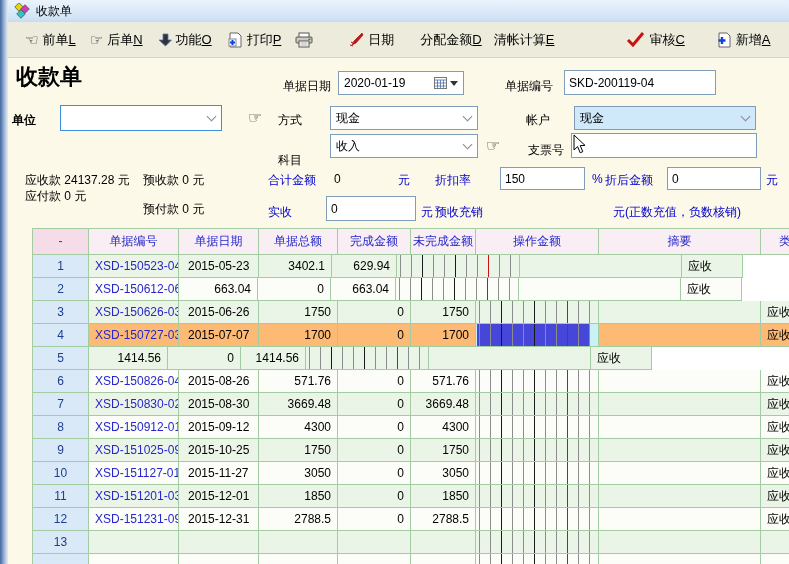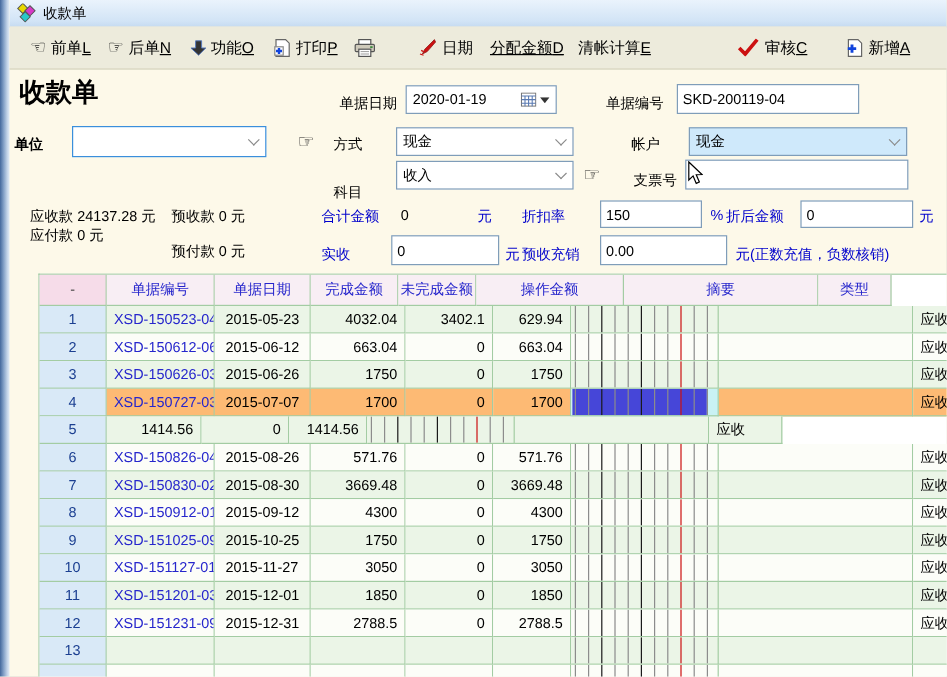--- a/index.html
+++ b/index.html
@@ -131,21 +131,21 @@
     </button>
     <button class="tb" style="margin-left:26px;">
       <span class="ticon">
         <svg width="15" height="15" viewBox="0 0 15 15">
           <path d="M13 1 L5 9 L3 13 L7 11 L14 3 z" fill="#cc1111" stroke="#881111" stroke-width="0.6"></path>
           <path d="M1 13 l3 1 M2 10 l2 1" stroke="#cc1111" stroke-width="1"></path>
         </svg>
       </span>
       <span>日期</span>
     </button>
-    <button class="tb" style="margin-left:8px;text-decoration:underline;">
+    <button class="tb" style="margin-left:20px;">
       <span>分配金额</span>
         <u>D</u>
     </button>
     <button class="tb" style="margin-left:6px;">
       <span>清帐计算</span>
         <u>E</u>
     </button>
     <button class="tb" style="margin-left:66px;">
       <span class="ticon">
         <svg width="19" height="15" viewBox="0 0 19 15">
@@ -252,41 +252,40 @@
     </span>
     <span class="ab lbl" style="left:135px;top:143px;">
       <span>预付款</span>
       <span>0</span>
       <span>元</span>
     </span>
     <span class="ab lbl blue" style="left:260px;top:146px;">实收</span>
     <input class="tinput" style="left: 318px; top: 138px; width: 90px; height: 25px;" value="0">
     <span class="ab lbl blue" style="left:413px;top:146px;">元</span>
     <span class="ab lbl blue" style="left:427px;top:146px;">预收充销</span>
-    <input class="tinput" style="left: 492px; top: 138px; width: 106px; height: 25px;" value="0.00">
     <span class="ab lbl blue" style="left:605px;top:146px;">元(正数充值，负数核销)</span>
   </div>
 
   <div class="grid">
     <div class="hrow">
       <div class="h h0 w0">-</div>
       <div class="h w1">单据编号</div>
       <div class="h w2">单据日期</div>
+      <div class="h w3">单据总额</div>
       <div class="h w4">完成金额</div>
       <div class="h w5">未完成金额</div>
       <div class="h w6">操作金额</div>
       <div class="h w7">摘要</div>
       <div class="h w8">类型</div>
     </div>
     <div>
         <div class="trow odd">
       <div class="c c0 w0">1</div>
       <div class="c c1 w1">XSD-150523-04</div>
       <div class="c c2 w2">2015-05-23</div>
-      <div class="c num w3">4032.04</div>
       <div class="c num w4">3402.1</div>
       <div class="c num w5">629.94</div>
       <div class="c c6 w6">
             <i class="ln g" style="left: 3px;"></i>
             <i class="ln g" style="left: 14px;"></i>
             <i class="ln k" style="left: 25px;"></i>
             <i class="ln g" style="left: 36px;"></i>
             <i class="ln g" style="left: 47px;"></i>
             <i class="ln k" style="left: 58px;"></i>
             <i class="ln g" style="left: 69px;"></i>
@@ -294,21 +293,20 @@
             <i class="ln r" style="left: 91px;"></i>
             <i class="ln g" style="left: 102px;"></i>
             <i class="ln g" style="left: 113px;"></i>
           </div>
       <div class="c c7 w7"></div>
       <div class="c c8 w8">应收</div>
     </div>
         <div class="trow even">
       <div class="c c0 w0">2</div>
       <div class="c c1 w1">XSD-150612-06</div>
-      <div class="c c2 w2">2015-06-12</div>
       <div class="c num w3">663.04</div>
       <div class="c num w4">0</div>
       <div class="c num w5">663.04</div>
       <div class="c c6 w6">
             <i class="ln g" style="left: 3px;"></i>
             <i class="ln g" style="left: 14px;"></i>
             <i class="ln k" style="left: 25px;"></i>
             <i class="ln g" style="left: 36px;"></i>
             <i class="ln g" style="left: 47px;"></i>
             <i class="ln k" style="left: 58px;"></i>

